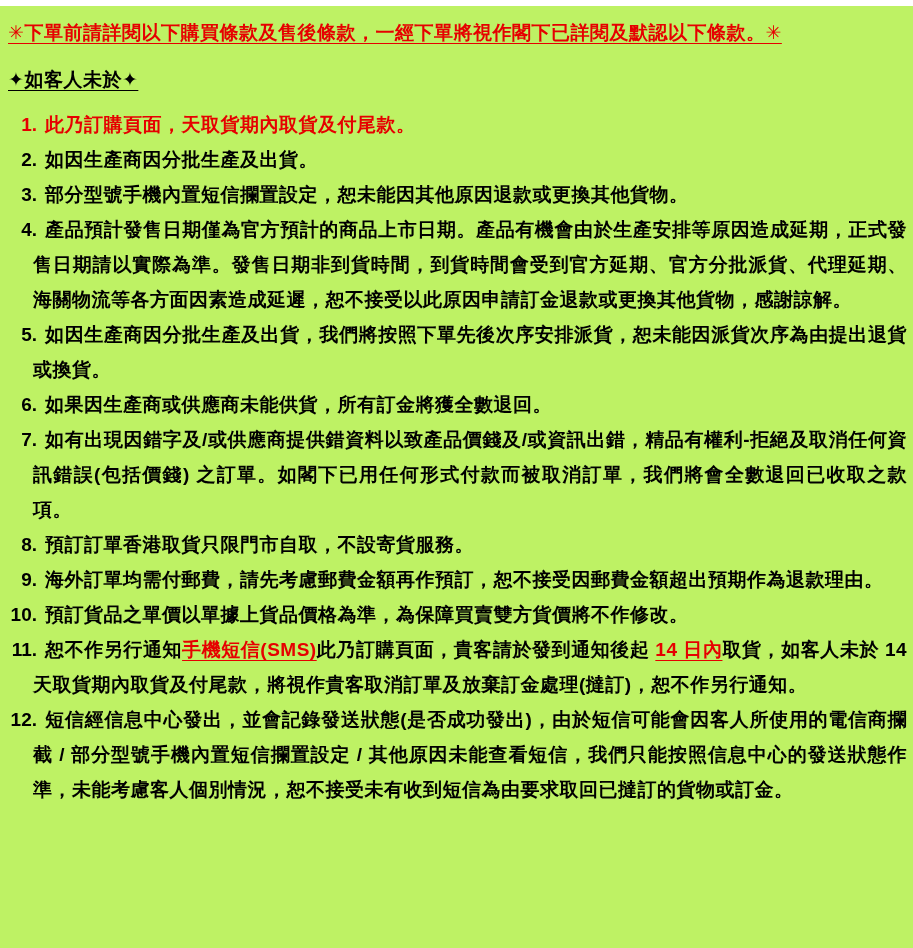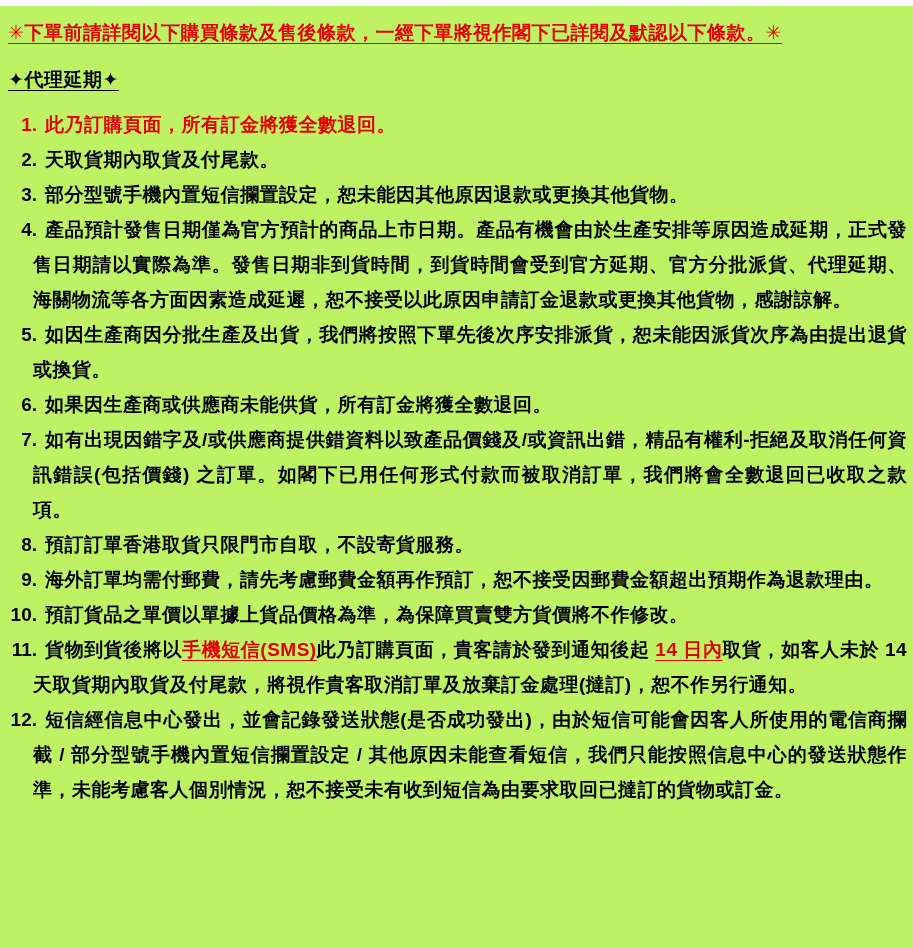--- a/index.html
+++ b/index.html
@@ -63,29 +63,29 @@
     text-underline-offset: 4px;
     cursor: pointer;
   }
 </style>
 </head>
 <body>
 
 <div class="page">
   <div class="main-notice">✳下單前請詳閱以下購買條款及售後條款，一經下單將視作閣下已詳閱及默認以下條款。✳</div>
 
-  <div class="section-title">✦代理延期✦</div>
+  <div class="section-title">✦如客人未於✦</div>
 
   <div class="terms" id="terms-list">
-      <div class="item red"><span class="num">1.</span><span>此乃訂購頁面，所有訂金將獲全數退回。</span></div>
-      <div class="item"><span class="num">2.</span><span>天取貨期內取貨及付尾款。</span></div>
+      <div class="item red"><span class="num">1.</span><span>此乃訂購頁面，天取貨期內取貨及付尾款。</span></div>
+      <div class="item"><span class="num">2.</span><span>如因生產商因分批生產及出貨。</span></div>
       <div class="item"><span class="num">3.</span><span>部分型號手機內置短信攔置設定，恕未能因其他原因退款或更換其他貨物。</span></div>
       <div class="item"><span class="num">4.</span><span>產品預計發售日期僅為官方預計的商品上市日期。產品有機會由於生產安排等原因造成延期，正式發售日期請以實際為準。發售日期非到貨時間，到貨時間會受到官方延期、官方分批派貨、代理延期、海關物流等各方面因素造成延遲，恕不接受以此原因申請訂金退款或更換其他貨物，感謝諒解。</span></div>
       <div class="item"><span class="num">5.</span><span>如因生產商因分批生產及出貨，我們將按照下單先後次序安排派貨，恕未能因派貨次序為由提出退貨或換貨。</span></div>
       <div class="item"><span class="num">6.</span><span>如果因生產商或供應商未能供貨，所有訂金將獲全數退回。</span></div>
       <div class="item"><span class="num">7.</span><span>如有出現因錯字及/或供應商提供錯資料以致產品價錢及/或資訊出錯，精品有權利-拒絕及取消任何資訊錯誤(包括價錢) 之訂單。如閣下已用任何形式付款而被取消訂單，我們將會全數退回已收取之款項。</span></div>
       <div class="item"><span class="num">8.</span><span>預訂訂單香港取貨只限門市自取，不設寄貨服務。</span></div>
       <div class="item"><span class="num">9.</span><span>海外訂單均需付郵費，請先考慮郵費金額再作預訂，恕不接受因郵費金額超出預期作為退款理由。</span></div>
       <div class="item"><span class="num">10.</span><span>預訂貨品之單價以單據上貨品價格為準，為保障買賣雙方貨價將不作修改。</span></div>
-      <div class="item"><span class="num">11.</span><span>貨物到貨後將以</span><span class="red-em">手機短信(SMS)</span><span>此乃訂購頁面，貴客請於發到通知後起 </span><span class="red-em">14 日內</span><span>取貨，如客人未於 14 天取貨期內取貨及付尾款，將視作貴客取消訂單及放棄訂金處理(撻訂)，恕不作另行通知。</span></div>
+      <div class="item"><span class="num">11.</span><span>恕不作另行通知</span><span class="red-em">手機短信(SMS)</span><span>此乃訂購頁面，貴客請於發到通知後起 </span><span class="red-em">14 日內</span><span>取貨，如客人未於 14 天取貨期內取貨及付尾款，將視作貴客取消訂單及放棄訂金處理(撻訂)，恕不作另行通知。</span></div>
       <div class="item"><span class="num">12.</span><span>短信經信息中心發出，並會記錄發送狀態(是否成功發出)，由於短信可能會因客人所使用的電信商攔截 / 部分型號手機內置短信攔置設定 / 其他原因未能查看短信，我們只能按照信息中心的發送狀態作準，未能考慮客人個別情況，恕不接受未有收到短信為由要求取回已撻訂的貨物或訂金。</span></div>
     </div>
 </div>
 
 </body></html>

